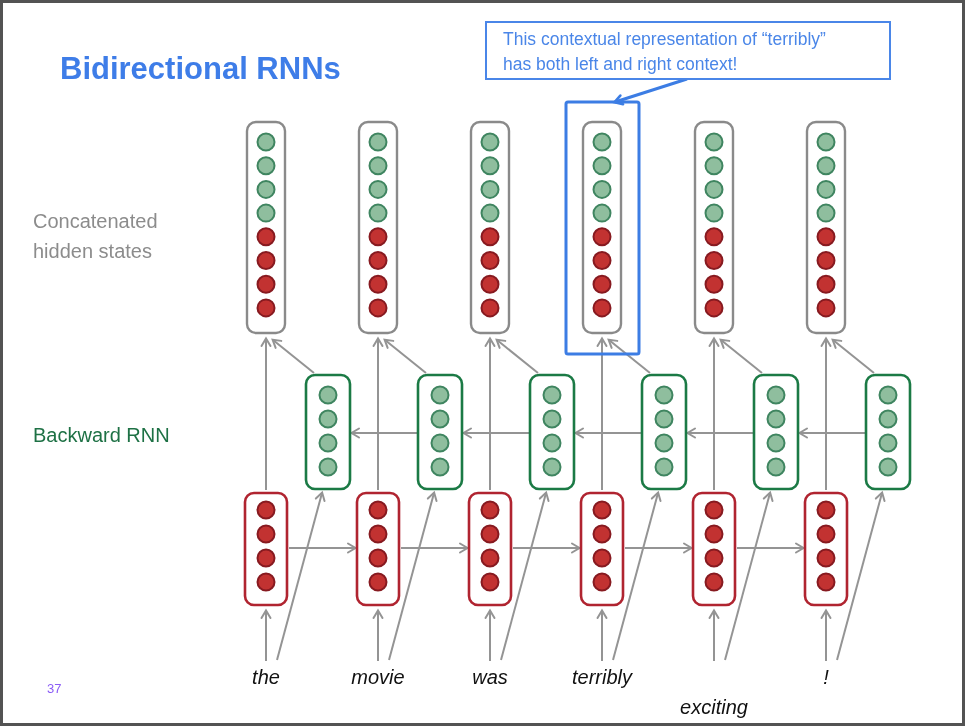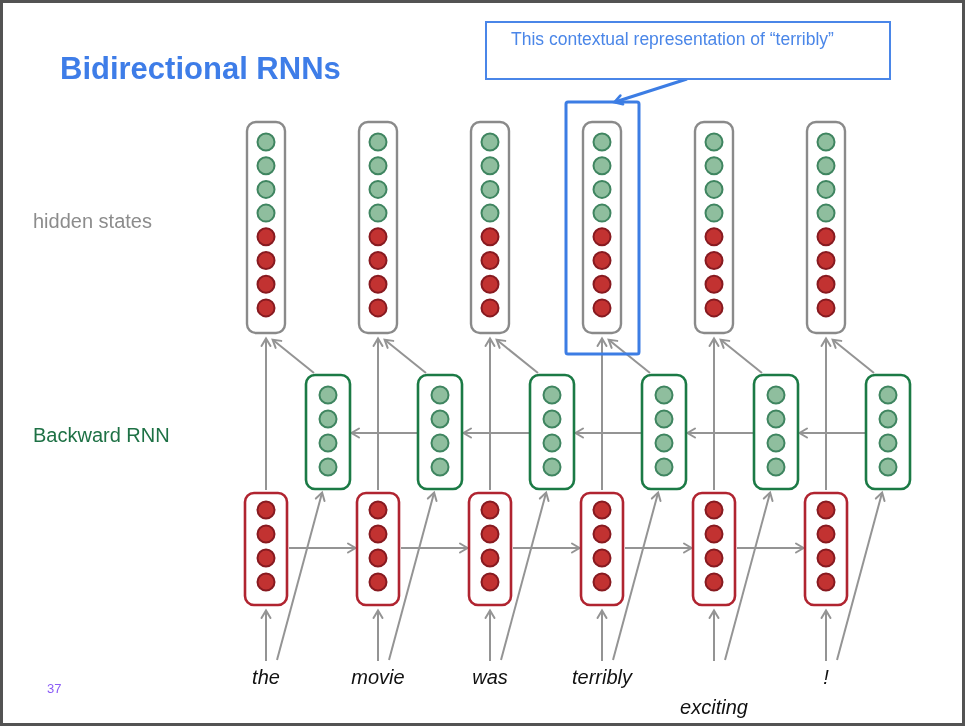--- a/index.html
+++ b/index.html
@@ -14,21 +14,21 @@
   }
   #diagram{position:absolute;left:0;top:0;}
   .title{
     position:absolute;left:45px;top:36px;margin:12px;
     font-size:31px;font-weight:bold;color:var(--title-blue,#3E7DE8);
   }
   .callout{
     position:absolute;left:482px;top:18px;width:406px;height:59px;
     box-sizing:border-box;border:2px solid var(--callout-blue,#4A86E8);
     color:var(--callout-blue,#4A86E8);
-    font-size:17.5px;line-height:25px;padding:4px 24px;background:#fff;
+    font-size:17.5px;line-height:25px;padding:4px 16px;background:#fff;
   }
   .side-label{position:absolute;font-size:20px;}
   #label-concat{left:30px;top:203px;color:var(--label-gray,#8C8C8C);line-height:30px;}
   #label-backward{left:30px;top:421px;color:var(--label-green,#1E7145);}
   #label-forward{left:30px;top:531px;color:var(--label-red,#C00000);}
   #words{position:absolute;left:0;top:0;width:100%;height:100%;}
   .word{
     position:absolute;top:663px;transform:translateX(-50%);
     font-style:italic;font-size:20px;color:#111;white-space:nowrap;
   }
@@ -248,21 +248,23 @@
       <span class="word" style="left: 487px;">was</span>
       <span class="word" style="left: 599px; text-align: right;">terribly</span>
       <span class="word" style="left: 711px; margin-top: 30px;">exciting</span>
       <span class="word" style="left: 823px;">!</span>
     </div>
 
   <h1 class="title">Bidirectional RNNs</h1>
 
   <div class="callout">
     <div>This contextual representation of “terribly”</div>
+    <div>has both left and right context!</div>
   </div>
 
   <div class="side-label" id="label-concat">
+    <div>Concatenated</div>
     <div>hidden states</div>
   </div>
   <div class="side-label" id="label-backward">Backward RNN</div>
 
   <div class="pageno">37</div>
 </div>
 
 </body></html>

